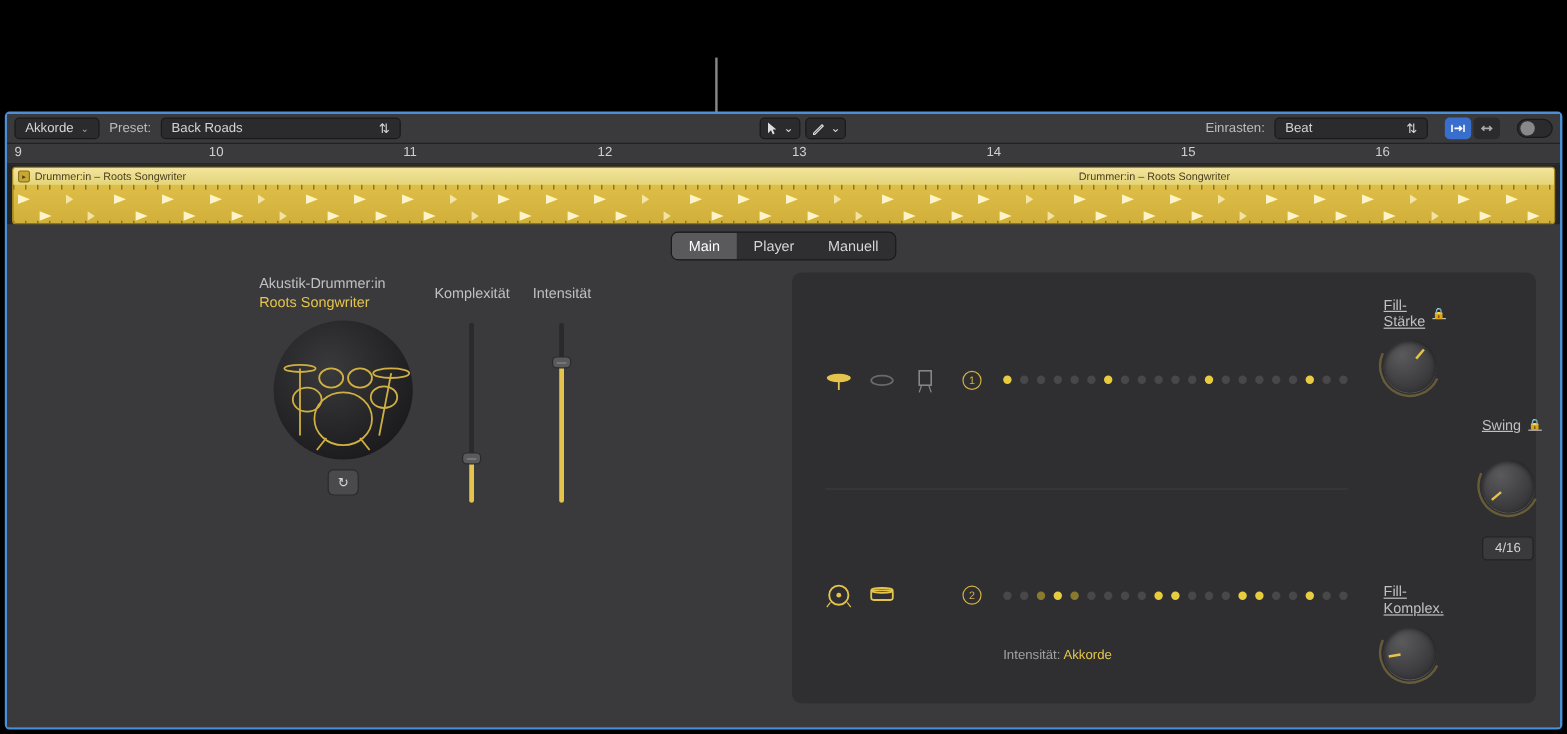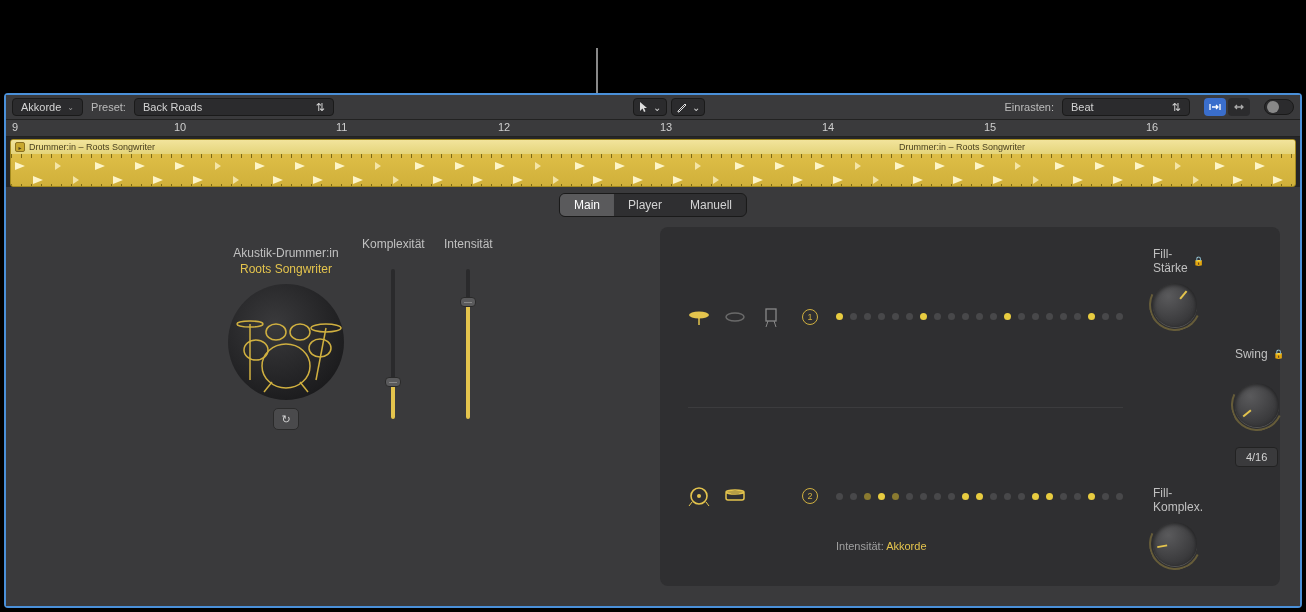--- a/index.html
+++ b/index.html
@@ -30,21 +30,21 @@
   .region-hdr { height:14px; background:linear-gradient(#f2e49c,#e4d47a); display:flex; align-items:center; font-size:9px; color:#4a4020; padding:0 4px; gap:4px; position:relative; }
   .reg-icon { width:10px; height:10px; background:#c8a830; border:1px solid #8a7020; border-radius:2px; display:flex; align-items:center; justify-content:center; font-size:6px; color:#4a4020; }
   .region-body { position:relative; height:34px; }
   .tick { width:1px; background:#7a6818; position:absolute; }
   .flag { position:absolute; width:0; height:0; border-left:10px solid #fff8d0; border-top:4px solid transparent; border-bottom:4px solid transparent; }
   .flag.sm { border-left-width:6px; }
 
   .lower { flex:1; background:#3a3a3c; display:flex; padding:40px 20px 20px 20px; gap:30px; position:relative; }
 
   .left-col { width:440px; display:flex; gap:24px; padding-left:200px; position:relative; }
-  .drummer-block { position:absolute; left:190px; top:19px; width:140px; text-align:center; }
+  .drummer-block { position:absolute; left:190px; top:2px; width:140px; }
   .drummer-title { color:#c0c0c0; font-size:12px; }
   .drummer-sub { color:#e4c44d; font-size:12px; margin-top:2px; }
   .drum-img { width:116px; height:116px; border-radius:50%; background:radial-gradient(circle at 40% 35%, #3a3a3c 0%, #1a1a1c 80%); margin:8px auto 0; position:relative; overflow:visible; }
   .refresh { width:26px; height:22px; background:#4a4a4c; border:1px solid #2a2a2a; border-radius:5px; margin:8px auto 0; display:flex; align-items:center; justify-content:center; color:#d4d4d4; font-size:11px; }
 
   .slider-col { position:absolute; top:10px; display:flex; flex-direction:column; align-items:center; gap:8px; }
   .slider-col.k { left:336px; }
   .slider-col.i { left:418px; }
   .slider-label { color:#c0c0c0; font-size:12px; }
   .v-slider { width:4px; height:150px; background:#2a2a2c; border-radius:2px; position:relative; margin-top:10px;}
@@ -66,21 +66,21 @@
   .dot { width:7px;height:7px;border-radius:50%; }
   .dot.on { background:#e8cc40; }
   .dot.off { background:#48484a; }
   .dot.dim { background:#8a7a30; }
   .divider-h { position:absolute; left:0; right:0; top:50%; height:1px; background:#3c3c3e; }
   .add-label { position:absolute; left:148px; bottom:14px; font-size:11px; color:#a0a0a0; }
   .add-label .acc{ color:#e4c44d; }
 
   .knob-col { display:flex; flex-direction:column; gap:20px; justify-content:space-between; }
   .knob-block { }
-  .knob-label { color:#c0c0c0; font-size:12px; margin-bottom:8px; display:flex; align-items:center; gap:6px;}
+  .knob-label { color:#c0c0c0; font-size:12px; margin-bottom:8px; display:flex; align-items:center; gap:6px;text-decoration:underline;}
   .knob-label .lock{font-size:9px;color:#888;}
   .knob { width:44px; height:44px; border-radius:50%; background:radial-gradient(circle at 35% 30%, #5a5a5c, #2a2a2c); position:relative; box-shadow:0 2px 4px rgba(0,0,0,.5) inset, 0 1px 0 #555;}
   .knob::before { content:''; position:absolute; inset:-4px; border-radius:50%; border:2px solid transparent; border-bottom-color:#e4c44d; border-left-color:#e4c44d; transform:rotate(-20deg); opacity:.3;}
   .knob .ind { position:absolute; left:50%; top:4px; width:2px; height:10px; background:#e4c44d; transform-origin:1px 18px; }
   .right-col { display:flex; flex-direction:column; gap:14px; align-items:flex-start; justify-content:center; }
   .swing-val { background:#3a3a3c;border:1px solid #222;border-radius:4px;padding:3px 10px;color:#d4d4d4;font-size:11px;margin-top:6px;}
   .spacer{flex:1;}
 </style>
 </head>
 <body>

